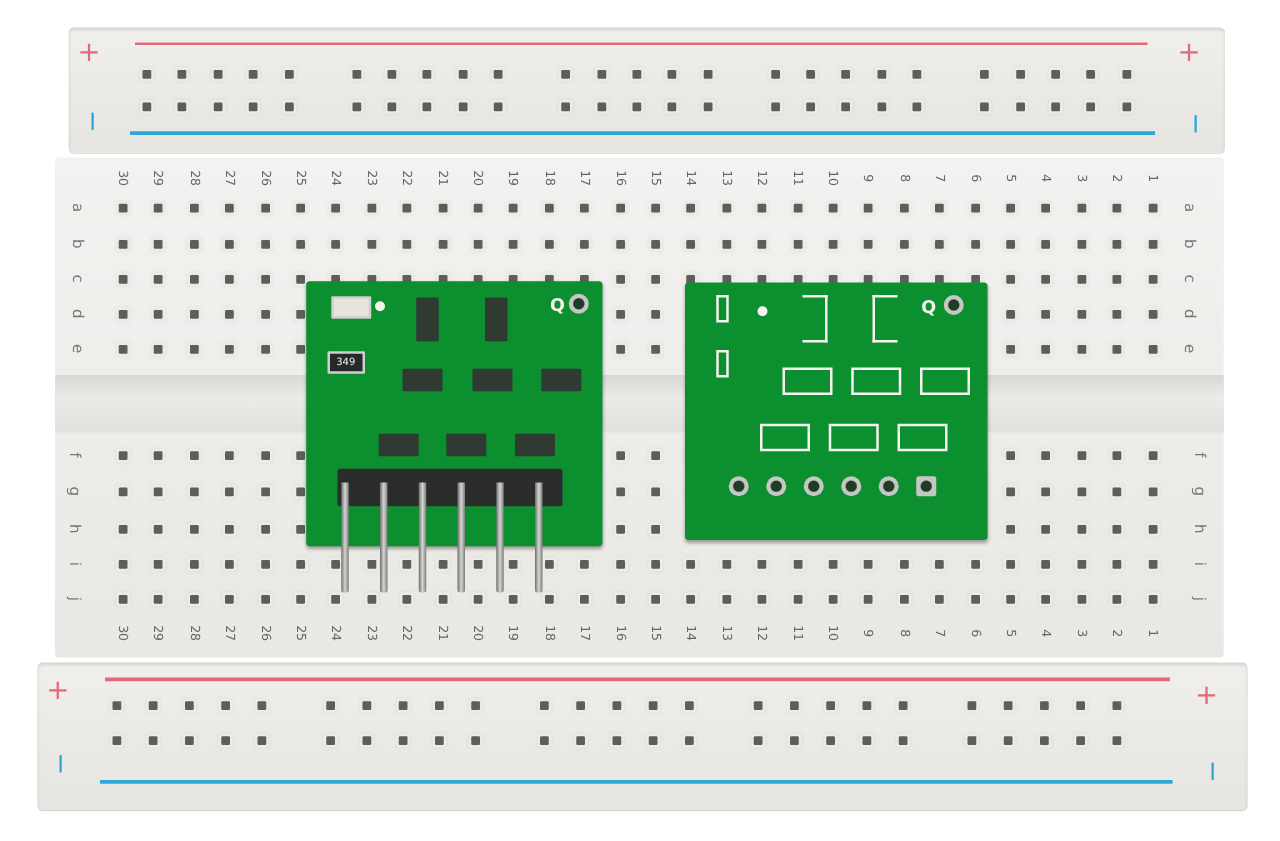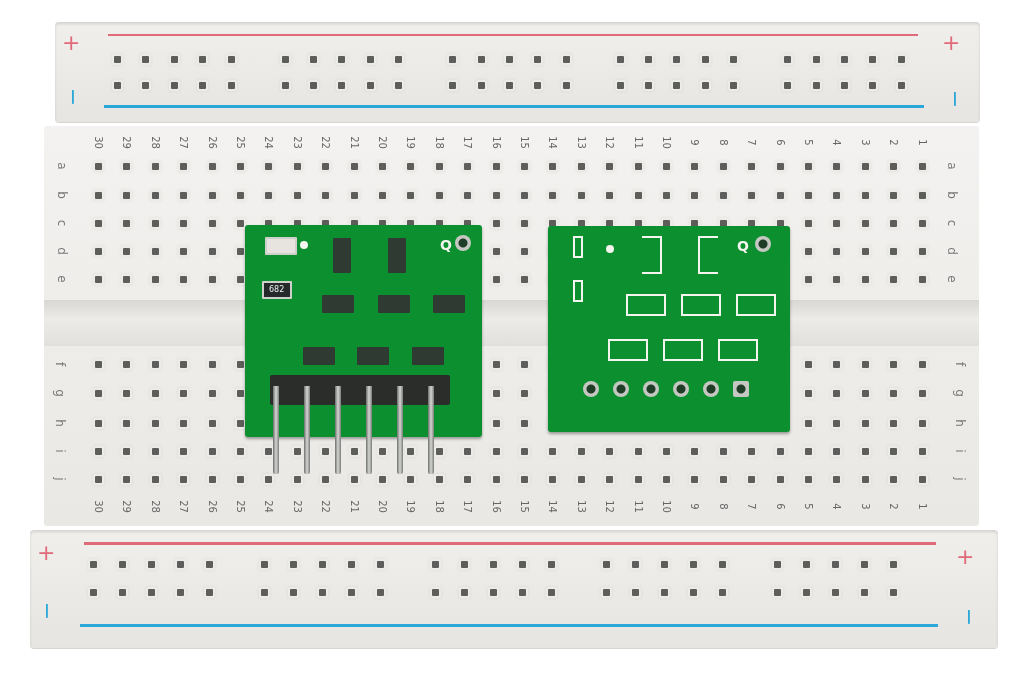--- a/index.html
+++ b/index.html
@@ -535,21 +535,21 @@
     <div class="hole" style="left: 861.4px; top: 561px;"></div>
     <div class="hole" style="left: 861.4px; top: 589px;"></div>
     <div class="hole" style="left: 890.4px; top: 561px;"></div>
     <div class="hole" style="left: 890.4px; top: 589px;"></div>
   </div>
 
 <div class="pcb" style="left:245px;top:225px;width:237px;height:212px;">
   <div class="pad" style="left:20px;top:12px;width:28px;height:14px;background:#e7e3de;border:2px solid #cfd0cc;"></div>
   <div class="via" style="left:55px;top:16px;background:#f5f5f0;border-color:#f5f5f0;width:4px;height:4px;"></div>
   <div class="pad" style="left:17px;top:56px;width:26px;height:14px;background:#25292a;border:2px solid #cfd0cc;">
-    <span style="color:#eee;font-size:8px;position:absolute;left:5px;top:2px;">682</span>
+    <span style="color:#eee;font-size:8px;position:absolute;left:5px;top:2px;">349</span>
   </div>
   <div style="position:absolute;left:195px;top:12px;color:#f5f5f0;font-weight:bold;font-size:14px;">Q</div>
   <div class="thp" style="left:210px;top:10px;"></div>
 
   <div class="chip" style="left:88px;top:13px;width:18px;height:35px;"></div>
   <div class="chip" style="left:143px;top:13px;width:18px;height:35px;"></div>
 
   <div class="chip" style="left:77px;top:70px;width:32px;height:18px;"></div>
   <div class="chip" style="left:133px;top:70px;width:32px;height:18px;"></div>
   <div class="chip" style="left:188px;top:70px;width:32px;height:18px;"></div>

